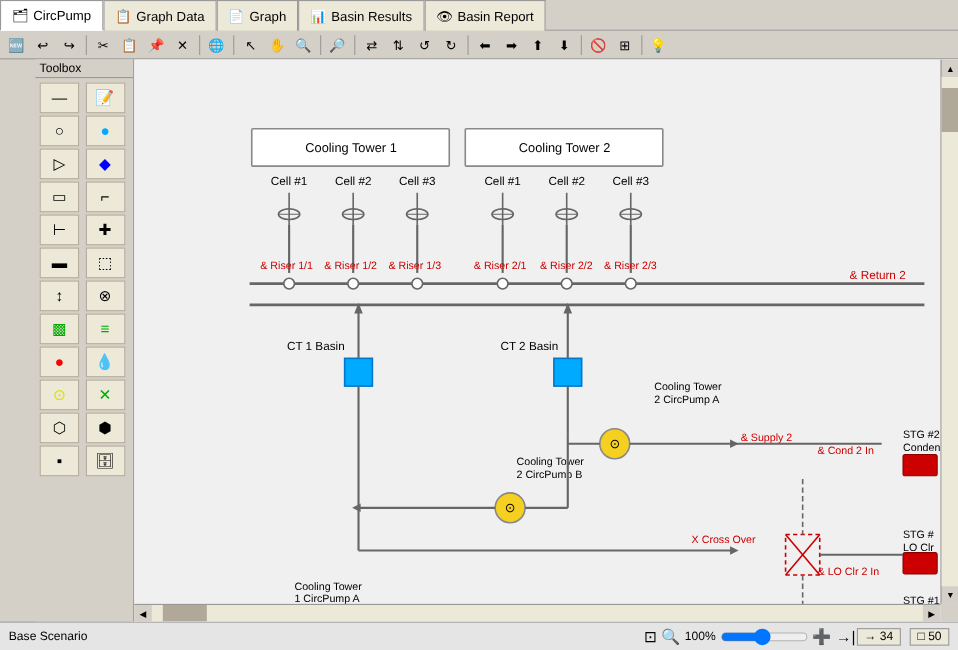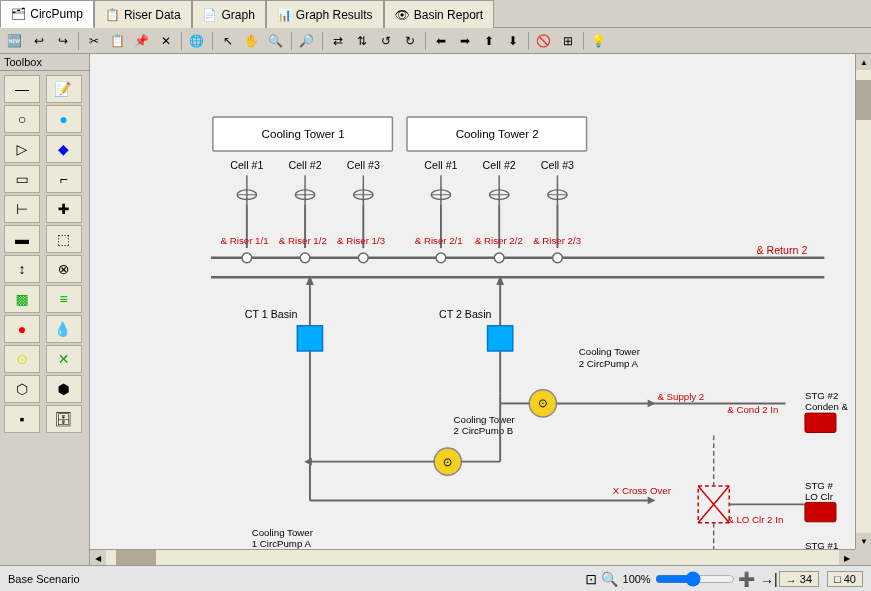--- a/index.html
+++ b/index.html
@@ -51,20 +51,21 @@
       background: transparent;
       cursor: pointer;
       font-size: 12px;
     }
     .toolbar-sep { width: 1px; height: 18px; background: #999; margin: 0 2px; }
 
     
     #main {
       display: flex;
       height: calc(591px - 28px - 26px - 26px);
+      padding-left: 32px;
     }
 
     
     #toolbox {
       width: 90px;
       background: #d4d0c8;
       border-right: 1px solid #999;
       overflow-y: auto;
     }
     #toolbox-title {
@@ -207,29 +208,29 @@
 </head>
 <body>
 
 <div id="title-bar">
   <div class="tab active">
     <span>🗂</span>
     <span>CircPump</span>
   </div>
   <div class="tab">
     <span>📋</span>
-    <span>Riser Data</span>
+    <span>Graph Data</span>
   </div>
   <div class="tab">
     <span>📄</span>
     <span>Graph</span>
   </div>
   <div class="tab">
     <span>📊</span>
-    <span>Graph Results</span>
+    <span>Basin Results</span>
   </div>
   <div class="tab">
     <span>👁</span>
     <span>Basin Report</span>
   </div>
 </div>
 
 <div id="toolbar">
   <button class="toolbar-btn" title="New">🆕</button>
   <button class="toolbar-btn" title="Undo">↩</button>
@@ -465,15 +466,15 @@
   <div class="status-zoom">
     <button style="border:none;background:transparent;cursor:pointer;font-size:14px;">⊡</button>
     <button style="border:none;background:transparent;cursor:pointer;font-size:14px;">🔍</button>
     <span>100%</span>
     <input type="range" min="10" max="200" value="100" style="width: 80px;">
     <button style="border:none;background:transparent;cursor:pointer;font-size:14px;">➕</button>
     <button style="border:none;background:transparent;cursor:pointer;font-size:14px;">→|</button>
   </div>
   <div class="status-right">
     <span class="status-box">→ <span>34</span></span>
-    <span class="status-box">□ <span>40</span></span>
+    <span class="status-box">□ <span>50</span></span>
   </div>
 </div>
 
 </body></html>

